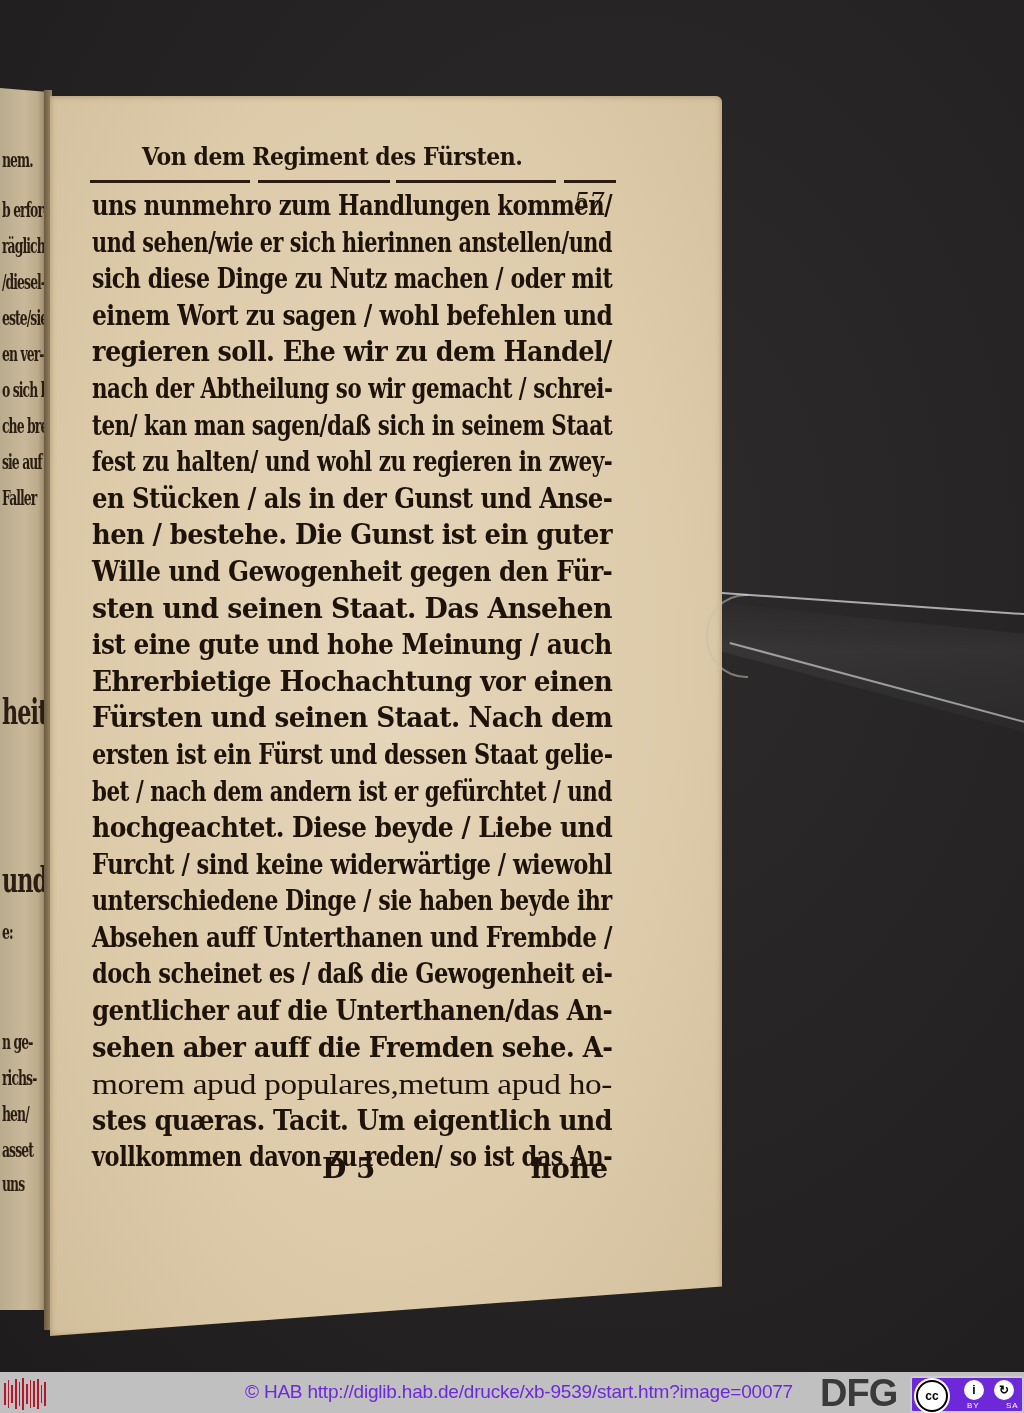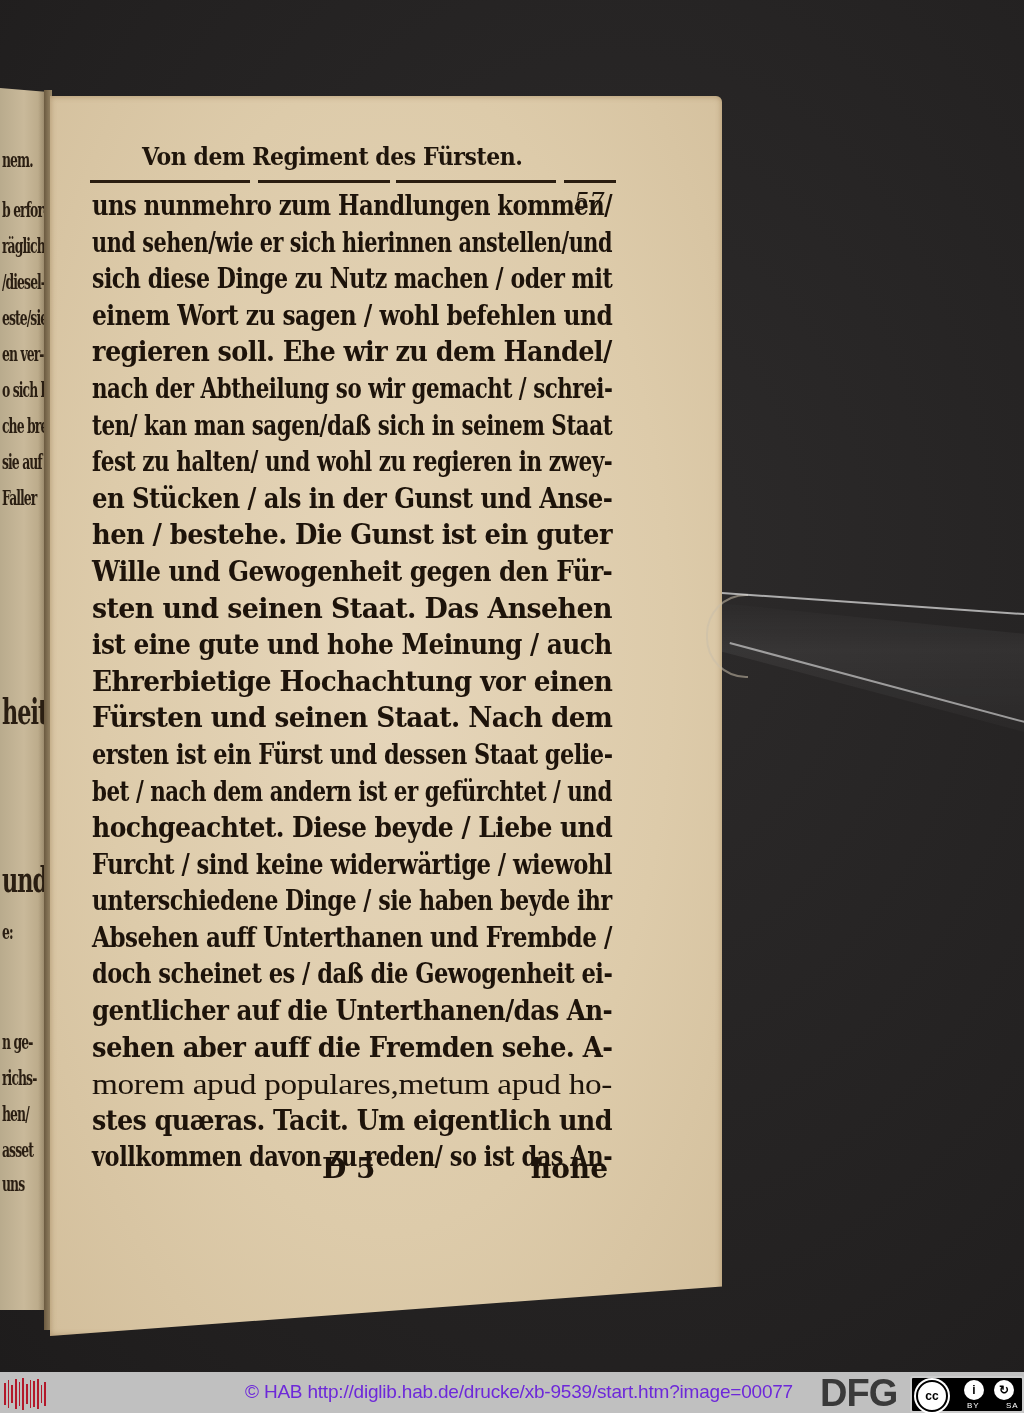--- a/index.html
+++ b/index.html
@@ -117,21 +117,21 @@
       font-family: "Liberation Sans", sans-serif; font-size: 19px; color: #6d28d9;
       letter-spacing: -0.2px;
     }
     .footer .dfg {
       position: absolute; left: 820px; top: 3px;
       font-family: "Liberation Sans", sans-serif; font-weight: bold; font-size: 38px;
       color: #3a3a3a; letter-spacing: -1px; line-height: 36px;
     }
     .footer .cc-badge {
       position: absolute; left: 910px; top: 4px; width: 114px; height: 37px;
-      background: #000000; border: 2px solid #ccc; box-sizing: border-box; border-radius: 3px;
+      background: #6d28d9; border: 2px solid #ccc; box-sizing: border-box; border-radius: 3px;
     }
     .cc-badge .cc-circle {
       position: absolute; left: 4px; top: 2px; width: 28px; height: 28px;
       border-radius: 50%; background: #fff; border: 2px solid #000; box-shadow: 0 0 0 2px #fff;
       font-family: "Liberation Sans", sans-serif; font-weight: bold; font-size: 12px;
       text-align: center; line-height: 28px; color: #000;
     }
     .cc-badge .small-circle {
       position: absolute; top: 2px; width: 20px; height: 20px; border-radius: 50%;
       background: #fff; color: #000; text-align: center; line-height: 20px;

